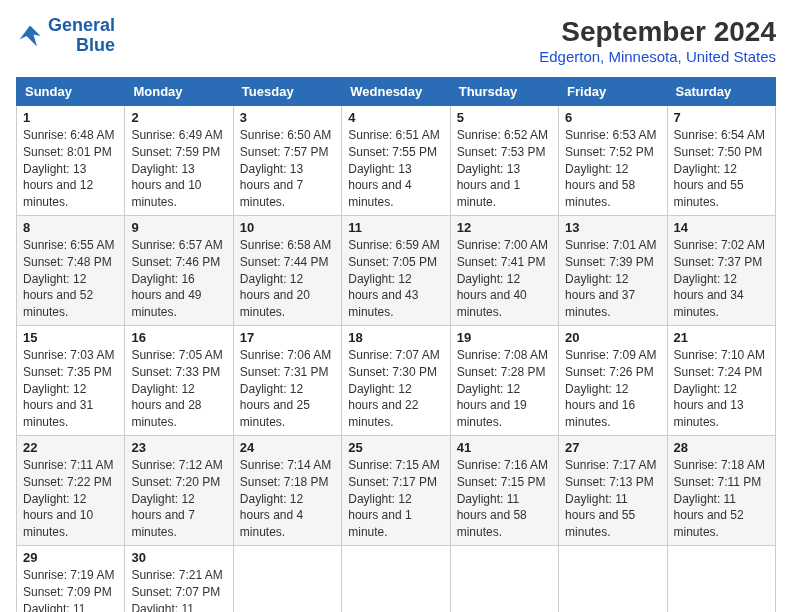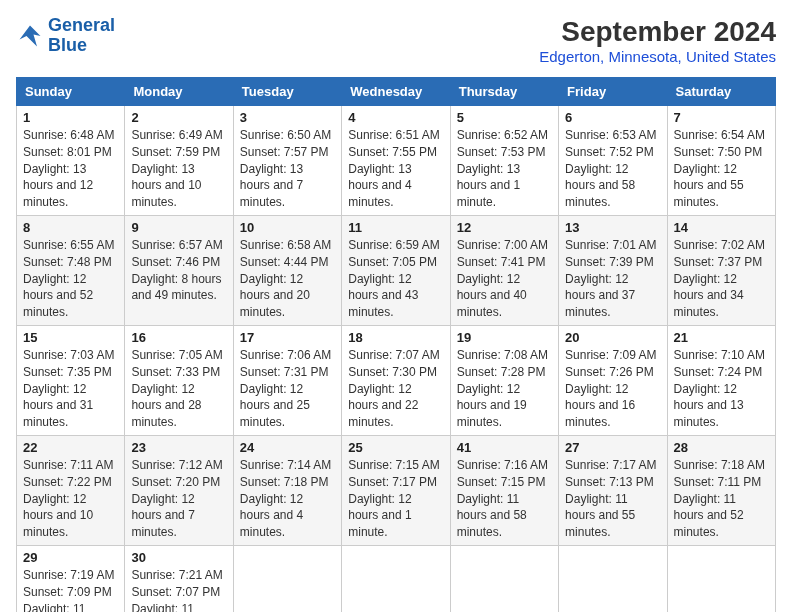--- a/index.html
+++ b/index.html
@@ -19,20 +19,21 @@
     .logo {
       display: flex;
       align-items: center;
       gap: 4px;
     }
     .logo-text {
       font-size: 18px;
       font-weight: bold;
       color: #333;
       line-height: 1.1;
+      text-align: right;
     }
     .logo-text span { color: #1a5fa8; }
     .logo-bird {
       width: 28px;
       height: 28px;
     }
     .title-area {
       text-align: right;
     }
     .main-title {
@@ -183,28 +184,28 @@
             <span>Sunrise: 6:55 AM</span><br>
             <span>Sunset: 7:48 PM</span><br>
             <span>Daylight: 12 hours and 52 minutes.</span>
           </div>
         </td>
         <td>
           <span class="day-num">9</span>
           <div class="day-info">
             <span>Sunrise: 6:57 AM</span><br>
             <span>Sunset: 7:46 PM</span><br>
-            <span>Daylight: 8 hours and 49 minutes.</span>
+            <span>Daylight: 16 hours and 49 minutes.</span>
           </div>
         </td>
         <td>
           <span class="day-num">10</span>
           <div class="day-info">
             <span>Sunrise: 6:58 AM</span><br>
-            <span>Sunset: 4:44 PM</span><br>
+            <span>Sunset: 7:44 PM</span><br>
             <span>Daylight: 12 hours and 20 minutes.</span>
           </div>
         </td>
         <td>
           <span class="day-num">11</span>
           <div class="day-info">
             <span>Sunrise: 6:59 AM</span><br>
             <span>Sunset: 7:05 PM</span><br>
             <span>Daylight: 12 hours and 43 minutes.</span>
           </div>

